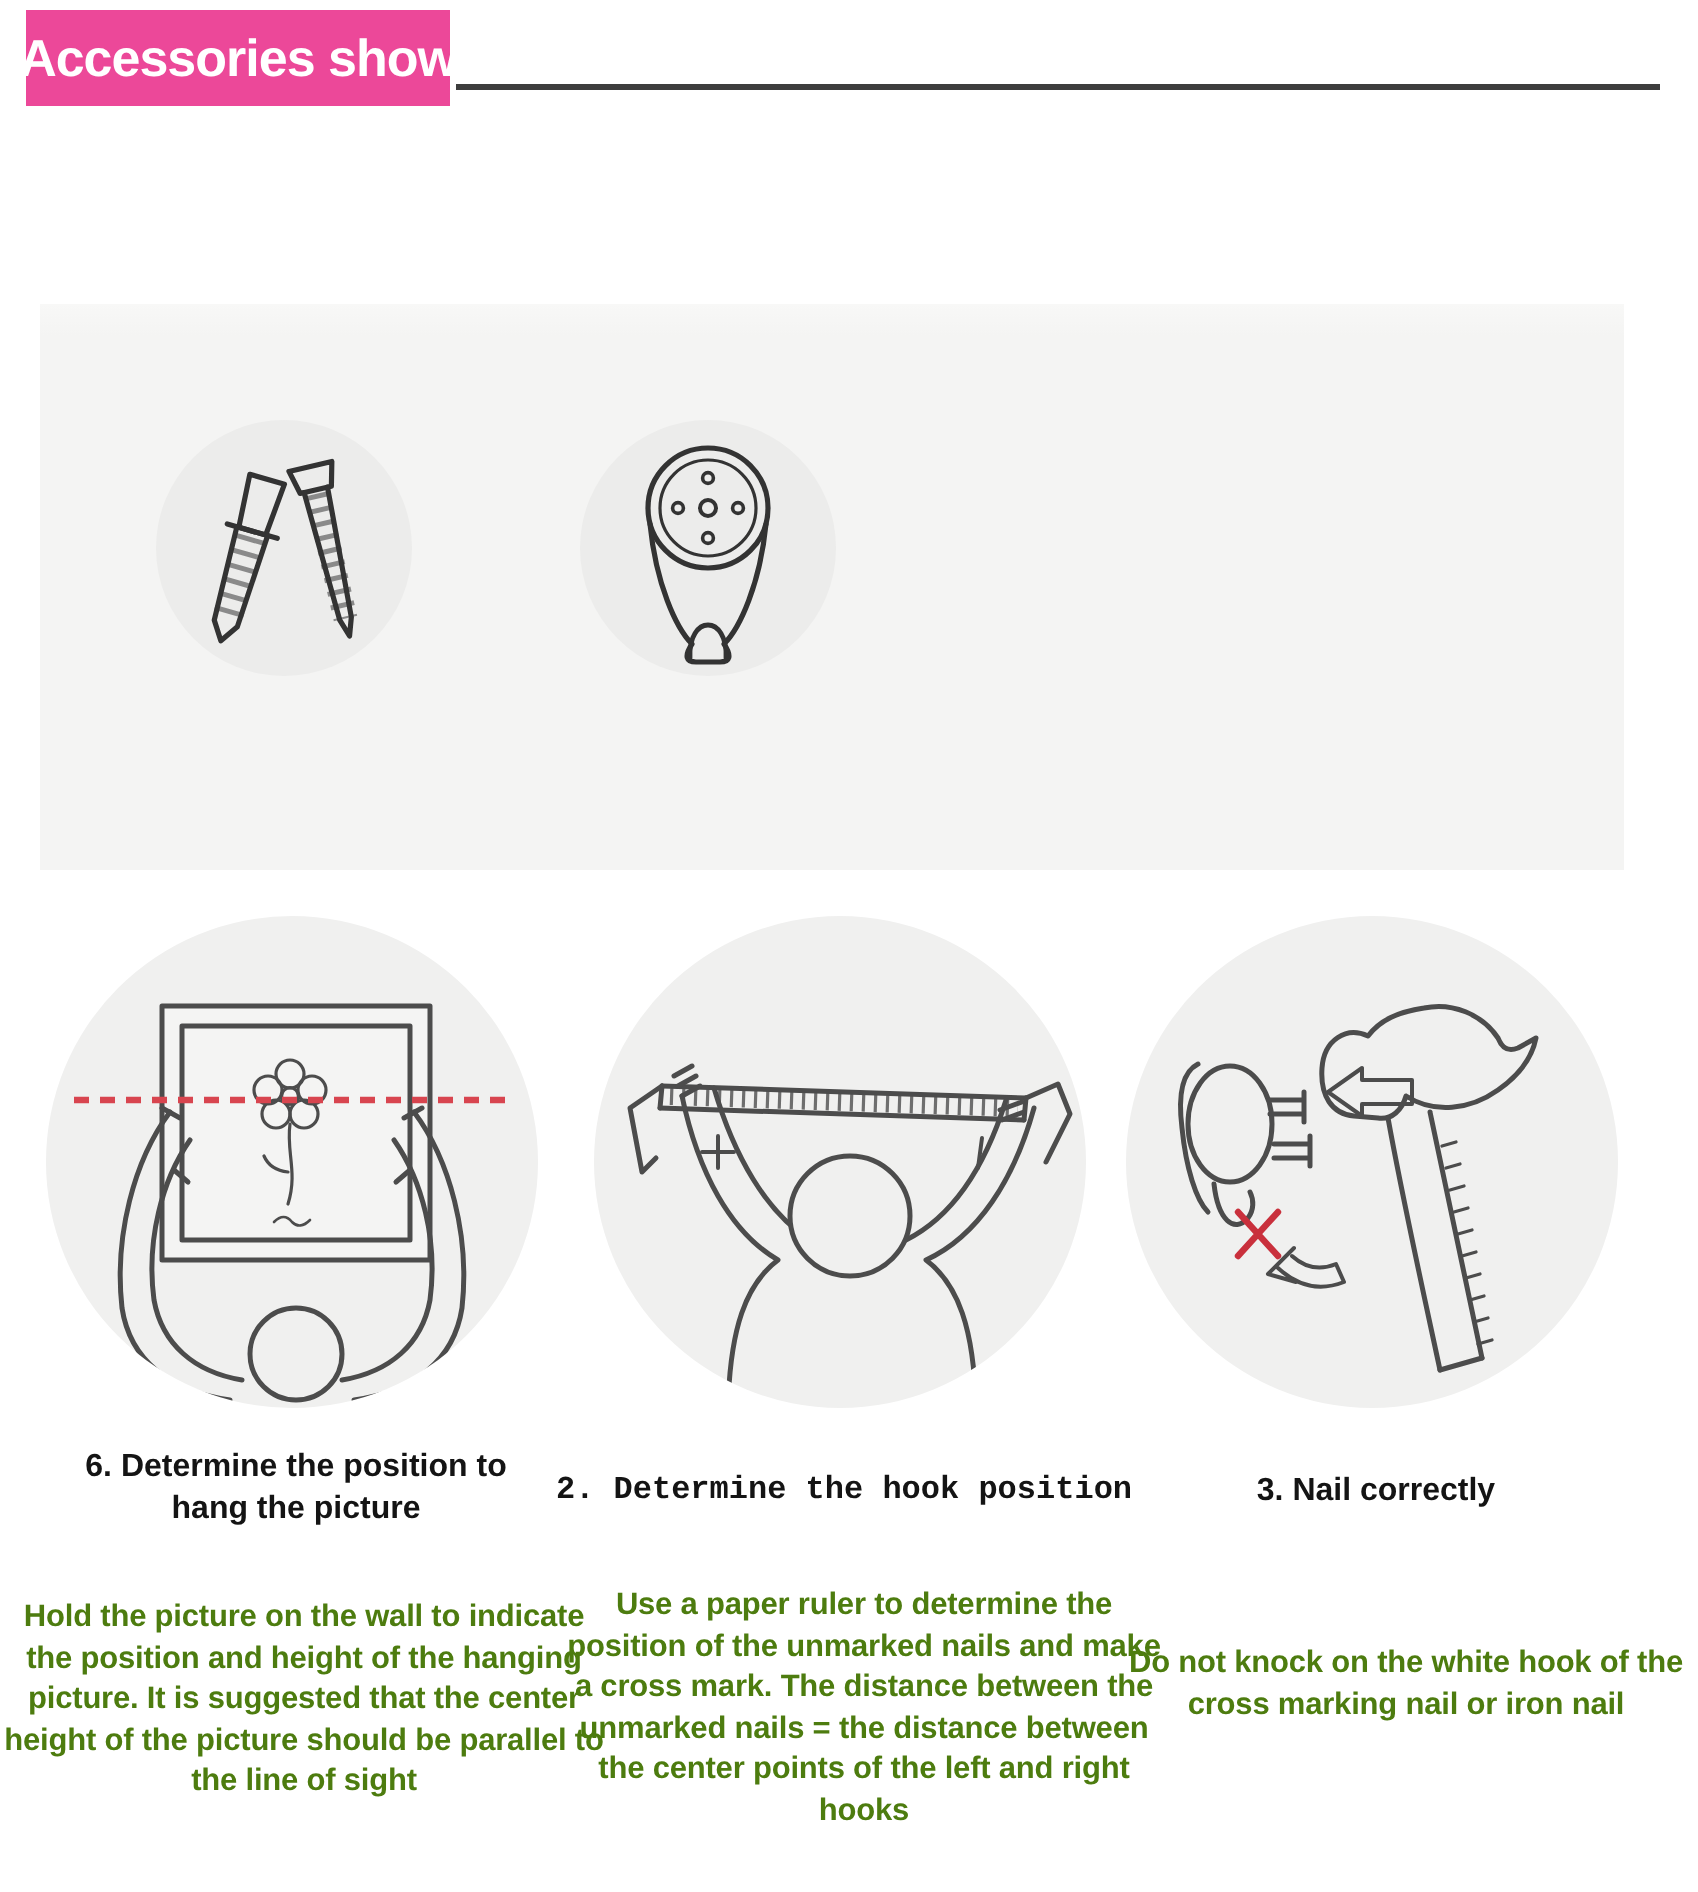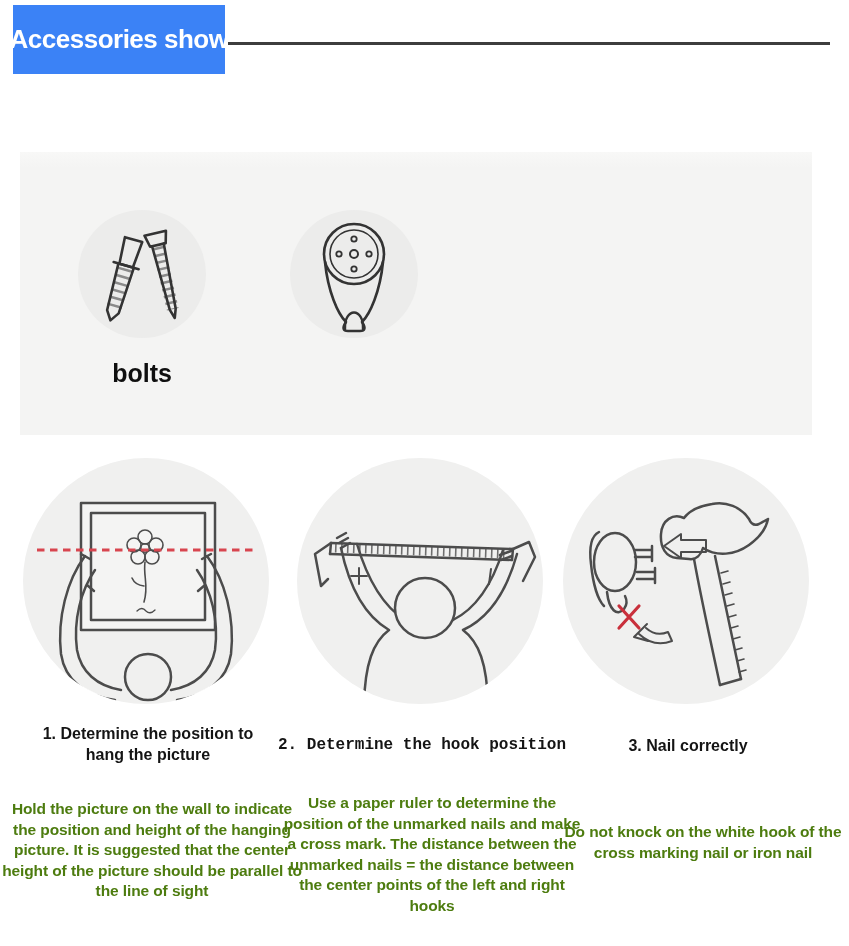--- a/index.html
+++ b/index.html
@@ -3,21 +3,21 @@
 <meta charset="utf-8">
 <style>
   html,body{margin:0;padding:0;}
   body{
     width:849px;height:946px;position:relative;background:#ffffff;
     font-family:"Liberation Sans", sans-serif;color:#141414;overflow:hidden;
   }
   .abs{position:absolute;}
   
   .title-box{
-    left:13px;top:5px;width:212px;height:69px;background:#3b82f6;
+    left:13px;top:5px;width:212px;height:48px;background:#ec4899;
     display:flex;align-items:center;justify-content:center;
   }
   .title-text{
     color:#ffffff;font-size:26px;font-weight:bold;letter-spacing:-0.5px;white-space:nowrap;
   }
   .title-rule{left:228px;top:42px;width:602px;height:3px;background:#3d3d3d;}
   
   .panel{
     left:20px;top:152px;width:792px;height:283px;
     background:linear-gradient(#f8f8f7 0px,#f4f4f3 16px,#f4f4f3 100%);
@@ -72,21 +72,20 @@
         <path d="M55,119 C54,97 74,97 73,119" stroke-width="2.4"></path>
         <circle cx="64" cy="44" r="4" stroke-width="2"></circle>
         <circle cx="64" cy="29" r="2.7" stroke-width="1.8"></circle>
         <circle cx="64" cy="59" r="2.7" stroke-width="1.8"></circle>
         <circle cx="49" cy="44" r="2.7" stroke-width="1.8"></circle>
         <circle cx="79" cy="44" r="2.7" stroke-width="1.8"></circle>
       </g>
     </svg>
   </div>
 
-  <div class="abs acc-label" style="left:42px;top:207px;">bolts</div>
 </div>
 
 <div class="abs step-circle" style="left:23px;top:458px;">
   <svg viewBox="0 0 246 246">
     <g class="sketch">
       <rect x="58" y="45" width="134" height="127" fill="#f4f4f3"></rect>
       <rect x="68" y="55" width="114" height="107"></rect>
       <g stroke-width="1.6">
         <circle cx="122" cy="79" r="7"></circle>
         <circle cx="111" cy="87" r="7"></circle>
@@ -151,19 +150,19 @@
     <g class="sketch" stroke-width="2.4">
       <path d="M121,60 C110,55 99,62 98,76 C97,90 103,99 114,100 L126,101 C133,102 138,97 140,90 C154,99 172,97 186,87 C196,80 203,71 205,61 L196,66 C191,68 188,66 186,61 C178,49 163,43 149,46 C136,48 127,52 121,60 Z"></path>
       <path d="M131,101 C138,140 148,185 157,227"></path>
       <path d="M152,98 C161,140 170,182 178,221"></path>
       <path d="M157,227 L178,221"></path>
       <path d="M176,214 l7,-2 m-9,-9 l7,-2 m-9,-9 l7,-2 m-9,-9 l7,-2 m-9,-9 l7,-2 m-9,-9 l7,-2 m-9,-9 l7,-2 m-9,-9 l7,-2 m-9,-9 l7,-2 m-9,-9 l7,-2" stroke-width="1.6"></path>
     </g>
   </svg>
 </div>
 
-<div class="abs caption" style="left:28px;top:723px;width:240px;">1. Determine the position to hang the picture</div>
+<div class="abs caption" style="left:28px;top:723px;width:240px;">6. Determine the position to hang the picture</div>
 <div class="abs caption" style="left:262px;top:735px;width:320px;font-family:Liberation Mono, monospace;">2. Determine the hook position</div>
 <div class="abs caption" style="left:568px;top:735px;width:240px;">3. Nail correctly</div>
 
 <div class="abs desc" style="left:1px;top:799px;width:302px;">Hold the picture on the wall to indicate the position and height of the hanging picture. It is suggested that the center height of the picture should be parallel to the line of sight</div>
 <div class="abs desc" style="left:281px;top:793px;width:302px;">Use a paper ruler to determine the position of the unmarked nails and make a cross mark. The distance between the unmarked nails = the distance between the center points of the left and right hooks</div>
 <div class="abs desc" style="left:552px;top:822px;width:302px;">Do not knock on the white hook of the cross marking nail or iron nail</div>
 
 </body></html>

